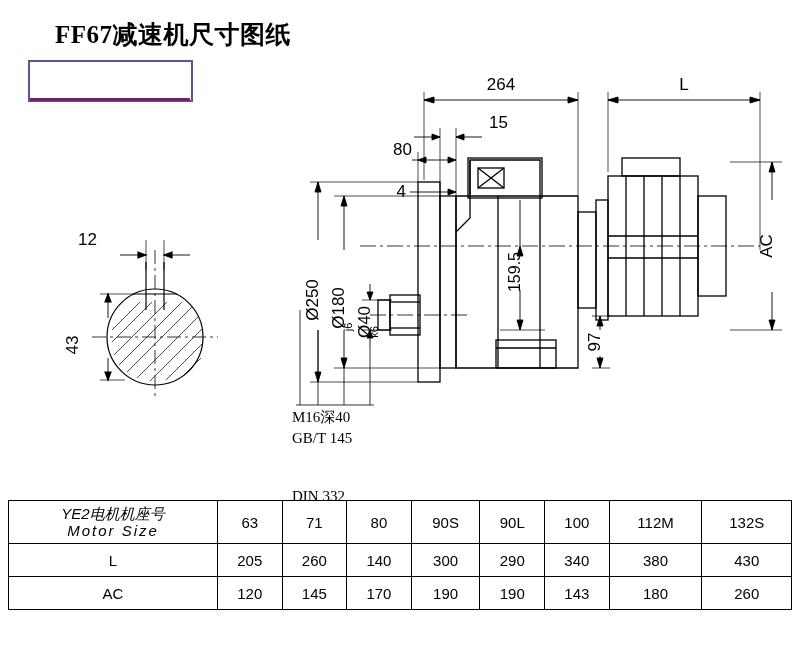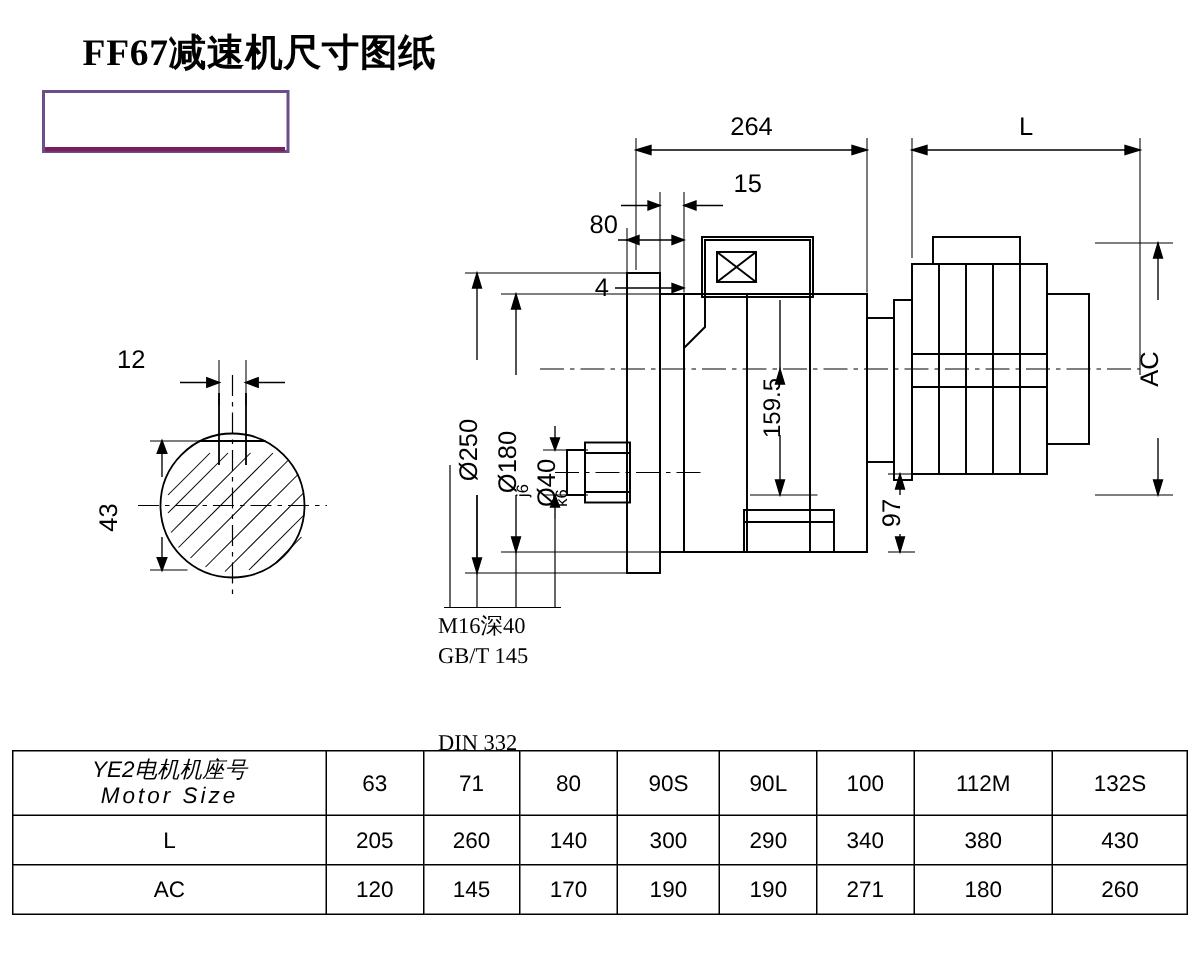--- a/index.html
+++ b/index.html
@@ -374,20 +374,20 @@
         <td>380</td>
         <td>430</td>
       </tr>
       <tr>
         <td class="rowlabel">AC</td>
         <td>120</td>
         <td>145</td>
         <td>170</td>
         <td>190</td>
         <td>190</td>
-        <td>271</td>
+        <td>143</td>
         <td>180</td>
         <td>260</td>
       </tr>
     </tbody>
   </table>
 
 </div>
 
 </body></html>

